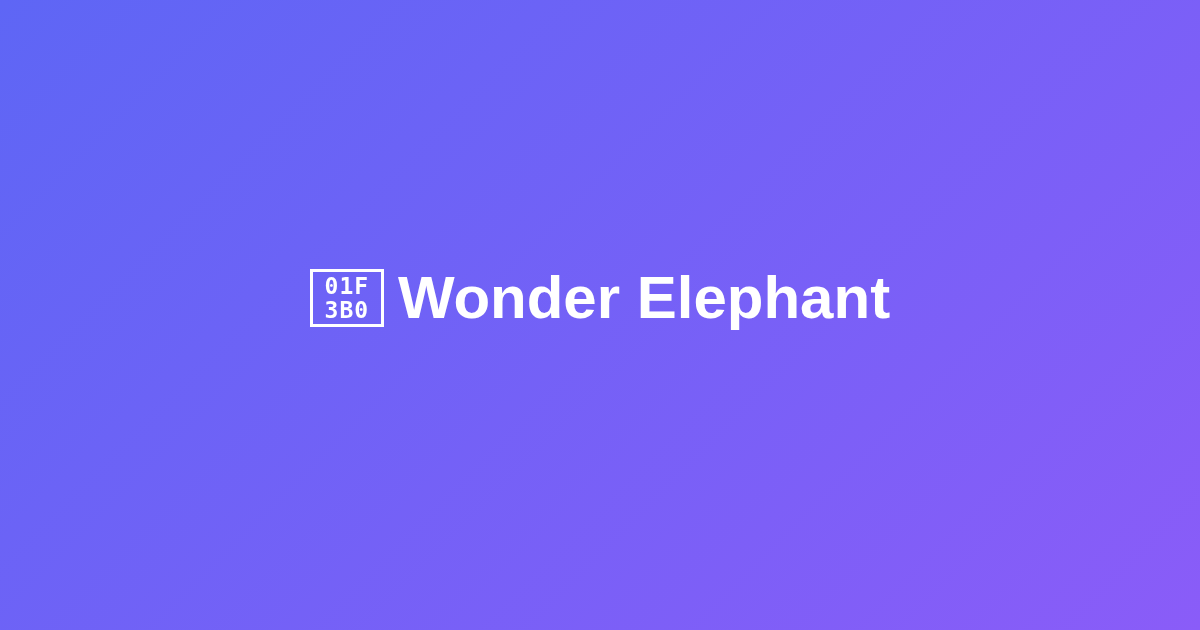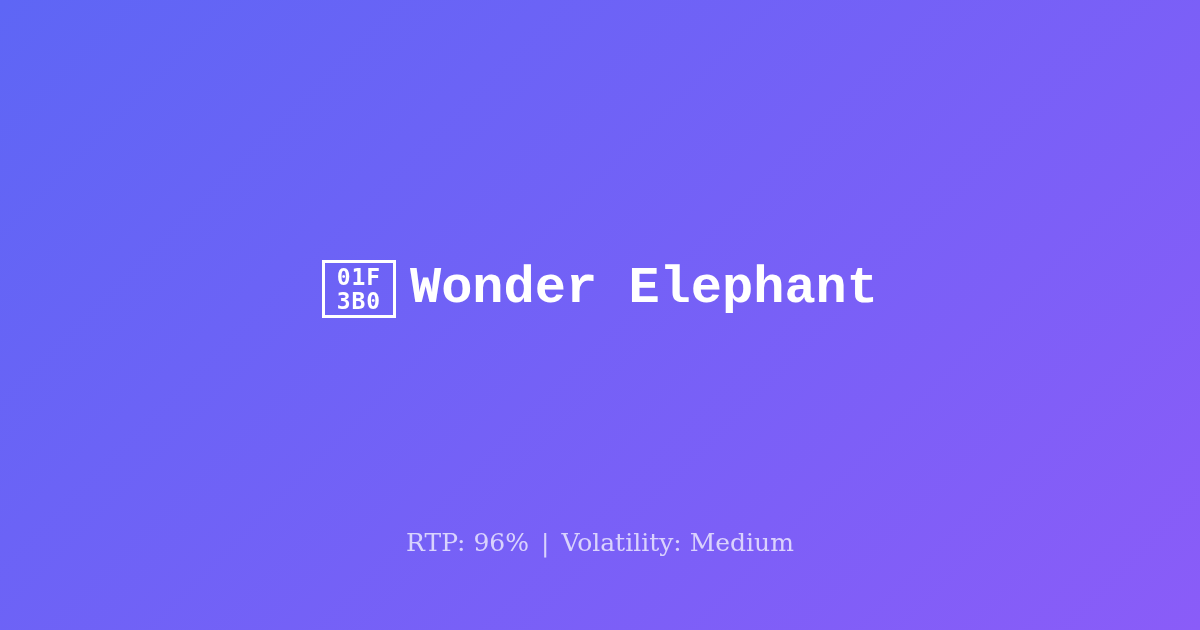--- a/index.html
+++ b/index.html
@@ -62,23 +62,23 @@
     font-family: "DejaVu Sans Mono", "Liberation Mono", monospace;
     font-size: 23px;
     font-weight: 700;
     line-height: 24px;
     letter-spacing: 1px;
     color: #ffffff;
     white-space: pre;
   }
 
   .game-title {
-    font-family: Liberation Mono, monospace;
+    font-family: Liberation Sans, sans-serif;
     font-weight: 700;
-    font-size: 52px;
+    font-size: 60px;
     color: #ffffff;
     letter-spacing: 0px;
     white-space: nowrap;
   }
 
   .subtitle {
     margin-top: 46px;
     font-family: "DejaVu Serif", "Liberation Serif", serif;
     font-weight: 400;
     font-size: 36px;
@@ -117,21 +117,14 @@
         <span class="tofu-line">3B0</span>
       </span>
 
       <h1 class="game-title">Wonder Elephant</h1>
 
     </div>
 
 
   </div>
 
-  <div class="meta">
-    <span>RTP:</span>
-    <span>96%</span>
-    <span class="sep">|</span>
-    <span>Volatility:</span>
-    <span>Medium</span>
-  </div>
 
 </div>
 
 </body></html>

